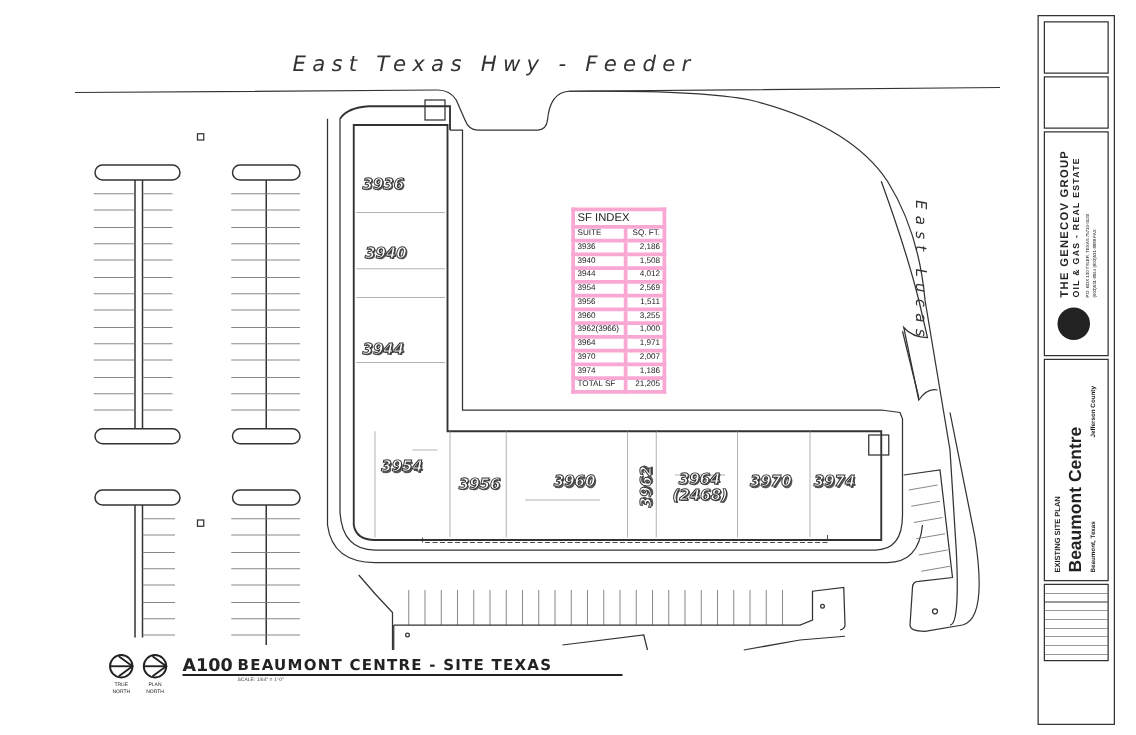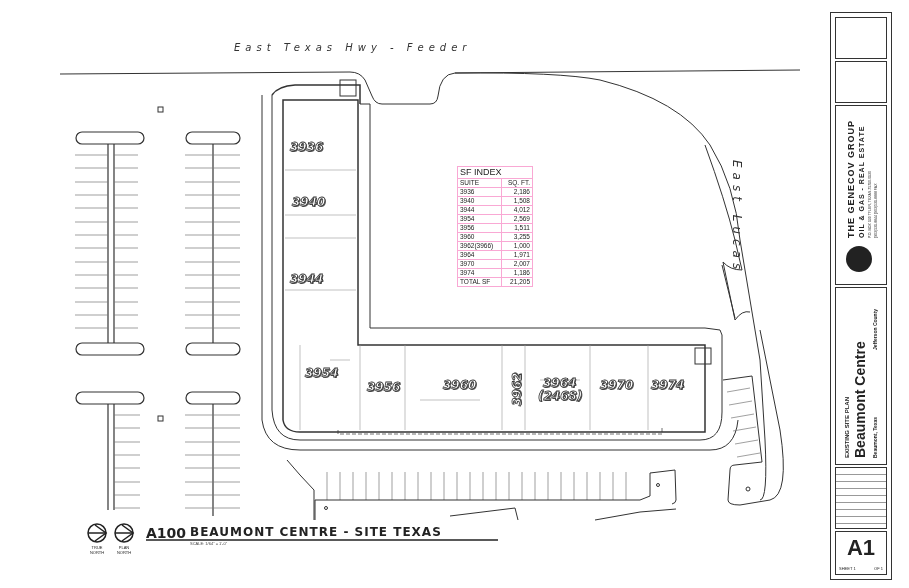--- a/index.html
+++ b/index.html
@@ -1,21 +1,21 @@
 <!DOCTYPE html>
 <html><head>
 <meta charset="utf-8">
 <style>
   html,body{margin:0;padding:0;background:#fff;}
   body{width:909px;height:588px;position:relative;overflow:hidden;font-family:"Liberation Sans",sans-serif;color:#222;}
   svg{position:absolute;left:0;top:0;}
-  .road-label{position:absolute;font-family:"DejaVu Sans",sans-serif;font-style:italic;color:#333;letter-spacing:5px;font-size:10px;}
+  .road-label{position:absolute;font-family:"DejaVu Sans",sans-serif;font-style:italic;color:#333;letter-spacing:5px;font-size:17px;}
   .suite{position:absolute;font-family:"DejaVu Sans",sans-serif;font-weight:bold;font-style:italic;font-size:12px;color:#fff;-webkit-text-stroke:0.8px #333;text-shadow:1px 1px 0 #555;}
   .sf-table{position:absolute;left:457px;top:166px;width:76px;border:1px solid #333;border-collapse:collapse;font-family:"Liberation Sans",sans-serif;font-size:6.5px;background:#fff;}
-  .sf-table td{border:1px solid #f9a8d4;padding:0 2px;height:8px;line-height:8px;}
+  .sf-table td{border:3px solid #f9a8d4;padding:0 2px;height:8px;line-height:8px;}
   .sf-table .num{text-align:right;}
   .sf-title{font-size:9px;height:11px !important;line-height:11px !important;}
   .title-block{position:absolute;left:830px;top:12px;width:60px;height:566px;border:1px solid #333;}
   .tb-box{position:absolute;border:1px solid #333;background:#fff;}
   .vtext{position:absolute;transform:rotate(-90deg);transform-origin:left top;white-space:nowrap;}
 </style>
 </head>
 <body>
 
 <svg width="909" height="588" viewBox="0 0 909 588">
@@ -194,18 +194,13 @@
     <div class="vtext" style="left:32px;top:132px;font-size:3.5px;">P.O. BOX 130 TYLER, TEXAS 75710-0130</div>
     <div class="vtext" style="left:38px;top:132px;font-size:3.5px;">(903)531-8844  (903)531-8888 FAX</div>
   </div>
   <div class="tb-box" style="left:4px;top:274px;width:50px;height:176px;">
     <div class="vtext" style="left:8px;top:170px;font-weight:bold;font-size:6px;">EXISTING SITE PLAN</div>
     <div class="vtext" style="left:16px;top:170px;font-weight:bold;font-size:14px;">Beaumont Centre</div>
     <div class="vtext" style="left:36px;top:170px;font-weight:bold;font-size:5px;">Beaumont, Texas</div>
     <div class="vtext" style="left:36px;top:62px;font-weight:bold;font-size:5px;">Jefferson County</div>
   </div>
   <div class="tb-box" style="left:4px;top:454px;width:50px;height:60px;background:repeating-linear-gradient(#fff 0 6px,#999 6px 7px);"></div>
-  <div class="tb-box" style="left:4px;top:518px;width:50px;height:42px;">
-    <div style="position:absolute;left:0;top:3px;width:50px;text-align:center;font-weight:bold;font-size:22px;">A1</div>
-    <div style="position:absolute;left:3px;top:34px;font-size:4px;">SHEET 1</div>
-    <div style="position:absolute;right:3px;top:34px;font-size:4px;">OF 1</div>
-  </div>
 </div>
 
 </body></html>

